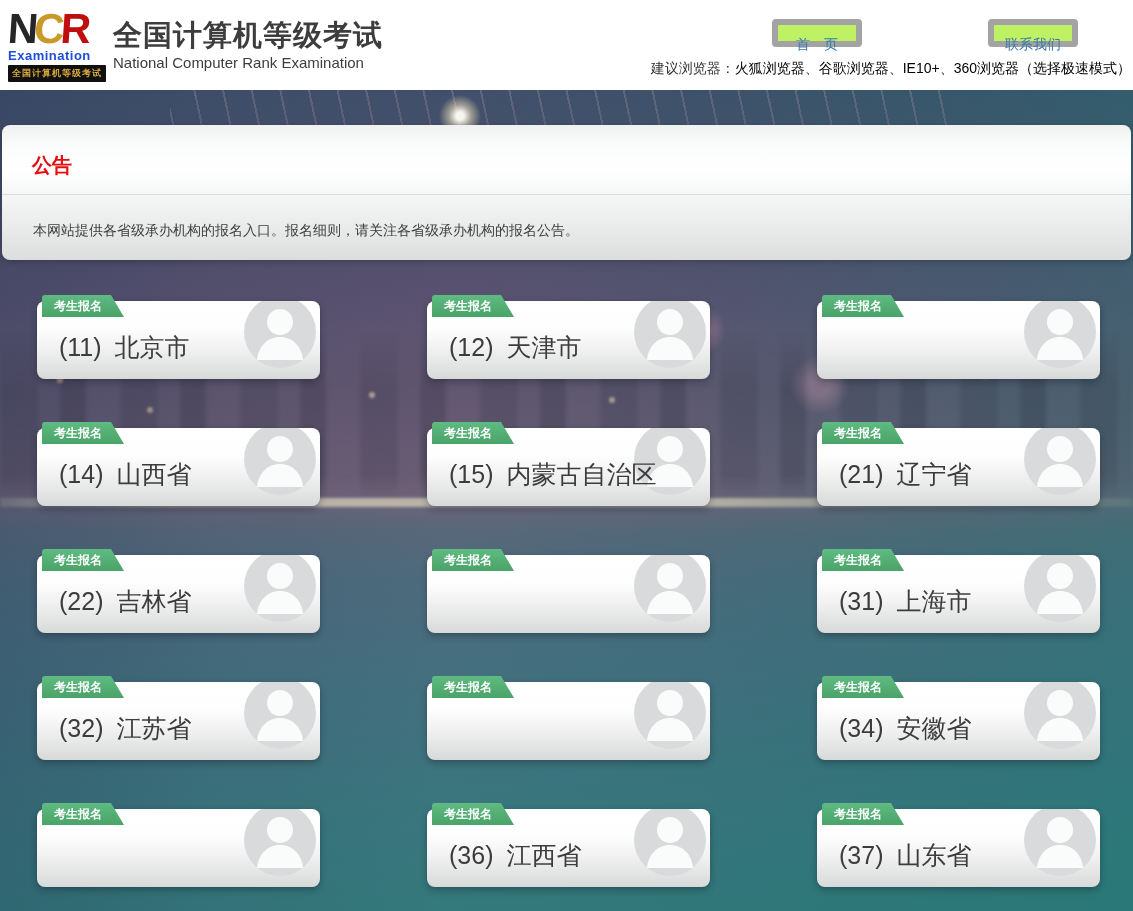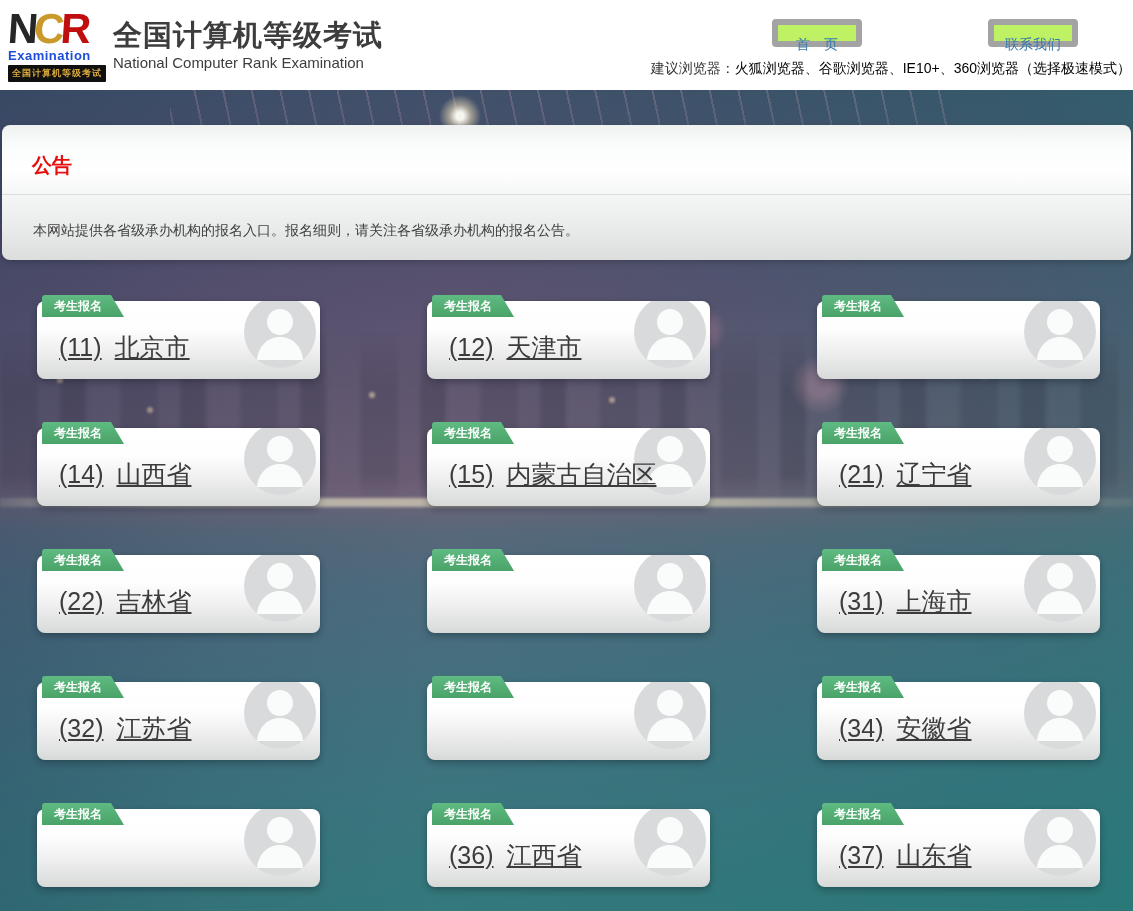--- a/index.html
+++ b/index.html
@@ -76,21 +76,21 @@
 
   
   .grid{position:absolute;top:211px;left:37px;right:33px;z-index:2;
       display:grid;grid-template-columns:283px 283px 283px;grid-auto-rows:78px;
       justify-content:space-between;row-gap:49px;}
   .cell{position:relative;height:78px;}
   .card{position:absolute;left:0;top:0;right:0;bottom:0;border-radius:8px;overflow:hidden;cursor:pointer;
       background:linear-gradient(180deg,#ffffff 0%,#fefefe 35%,#efefef 65%,#dddede 92%,#d7d8d8 100%);
       box-shadow:0 3px 7px rgba(8,18,28,.32),0 0 1px rgba(0,0,0,.18);
       display:flex;align-items:center;}
-  .card-label{padding:14px 0 0 22px;font-size:25px;color:#3c3c3c;white-space:nowrap;position:relative;z-index:2;text-decoration:underline;}
+  .card-label{padding:14px 0 0 22px;font-size:25px;color:#3c3c3c;white-space:nowrap;position:relative;z-index:2;}
   .card-label .code{margin-right:13px;}
   .avatar{position:absolute;top:-5px;right:4px;width:72px;height:72px;z-index:1;}
   .ribbon{position:absolute;top:-6px;left:5px;height:22px;line-height:22px;z-index:3;
       padding:0 22px 0 12px;font-size:12px;font-weight:bold;color:#ffffff;
       background:linear-gradient(180deg,#5fbb82,#4aa368);border-top-left-radius:3px;
       clip-path:polygon(0 0,calc(100% - 13px) 0,100% 100%,0 100%);}
 </style>
 </head>
 <body>
 

